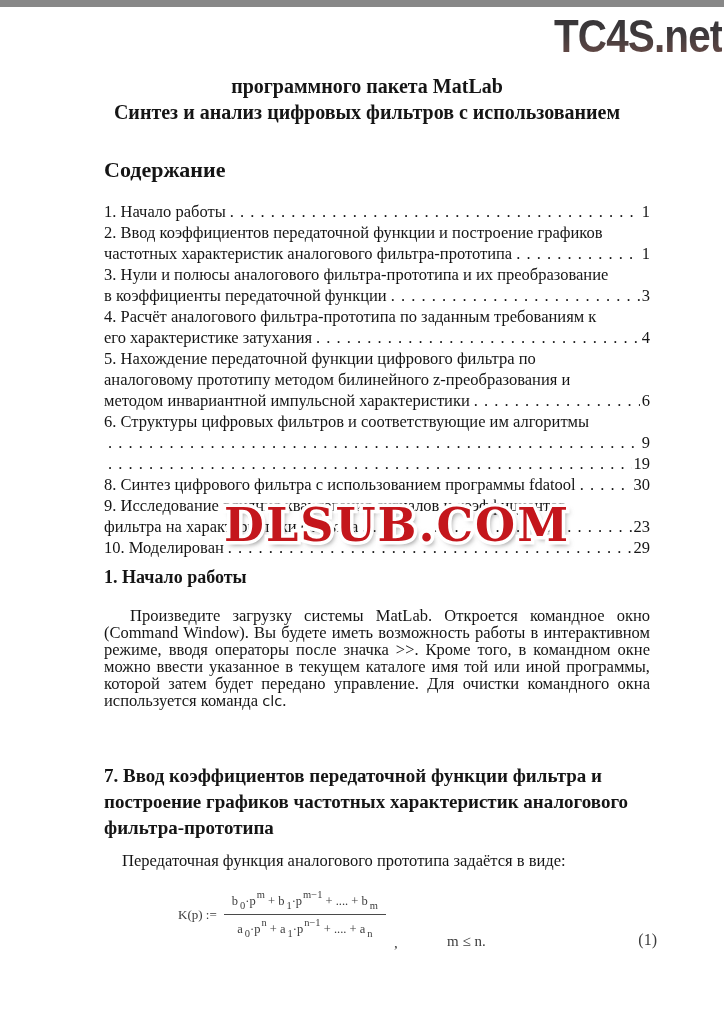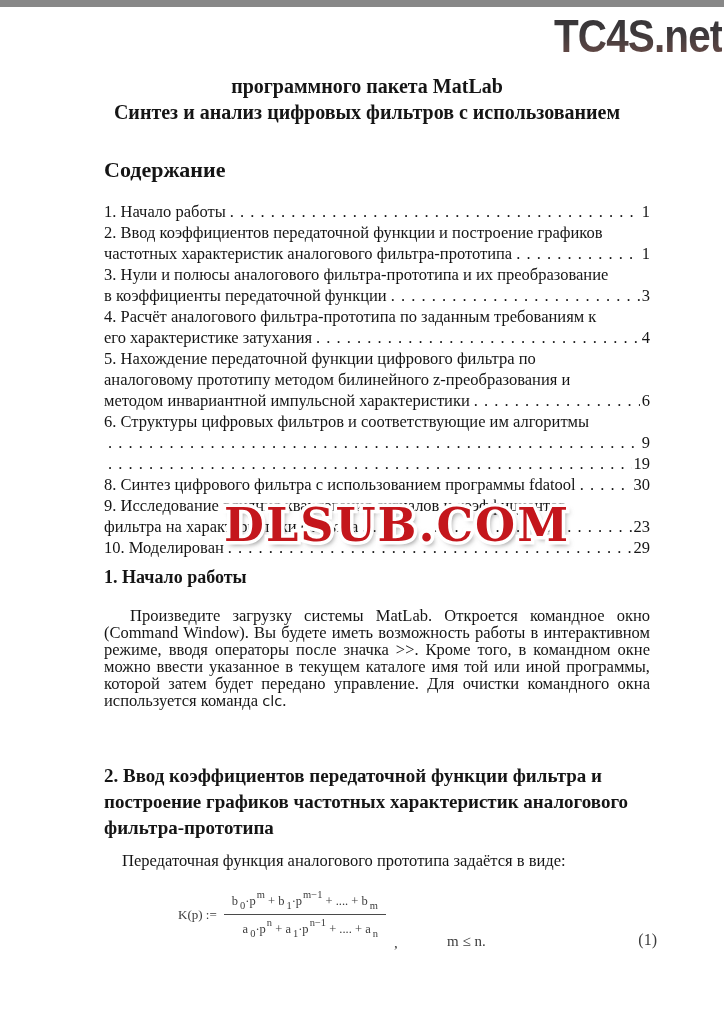--- a/index.html
+++ b/index.html
@@ -155,21 +155,21 @@
   }
   .f-main {
     position: absolute;
     left: 74px;
     top: 0;
     display: flex;
     align-items: center;
     gap: 7px;
   }
   .f-lhs { font-size: 13px; }
-  .frac { display: inline-block; text-align: right; }
+  .frac { display: inline-block; text-align: center; }
   .f-num, .f-den {
     display: block;
     padding: 2px 8px 3px 8px;
     white-space: nowrap;
   }
   .f-num { border-bottom: 1px solid #4a4a4a; }
   .msub {
     font-size: 10.5px;
     vertical-align: -4px;
     padding-left: 2px;
@@ -302,21 +302,21 @@
 
   <div class="wm-dlsub">
     <span class="wm-stroke">DLSUB.COM</span>
     <span class="wm-fill">DLSUB.COM</span>
   </div>
 
   <h2 class="s1-heading">1. Начало работы</h2>
 
   <p class="s1-para"><span>Произведите загрузку системы MatLab. Откроется командное окно (Command Window). Вы будете иметь возможность работы в интерактивном режиме, вводя операторы после значка &gt;&gt;. Кроме того, в командном окне можно ввести указанное в текущем каталоге имя той или иной программы, которой затем будет передано управление. Для очистки командного окна используется команда </span><span class="code">clc</span><span>.</span></p>
 
-  <h2 class="s2-heading">2. Ввод коэффициентов передаточной функции фильтра и построение графиков частотных характеристик аналогового фильтра-прототипа</h2>
+  <h2 class="s2-heading">7. Ввод коэффициентов передаточной функции фильтра и построение графиков частотных характеристик аналогового фильтра-прототипа</h2>
 
   <p class="s2-intro">Передаточная функция аналогового прототипа задаётся в виде:</p>
 
   <div class="formula">
     <div class="f-main">
       <span class="f-lhs">K(p) :=</span>
       <span class="frac">
         <span class="f-num" id="f-num"><span>b</span><span class="msub">0</span><span>·p</span><span class="msup">m</span><span> + b</span><span class="msub">1</span><span>·p</span><span class="msup">m−1</span><span> + .... + b</span><span class="msub">m</span></span>
         <span class="f-den" id="f-den"><span>a</span><span class="msub">0</span><span>·p</span><span class="msup">n</span><span> + a</span><span class="msub">1</span><span>·p</span><span class="msup">n−1</span><span> + .... + a</span><span class="msub">n</span></span>
       </span>

